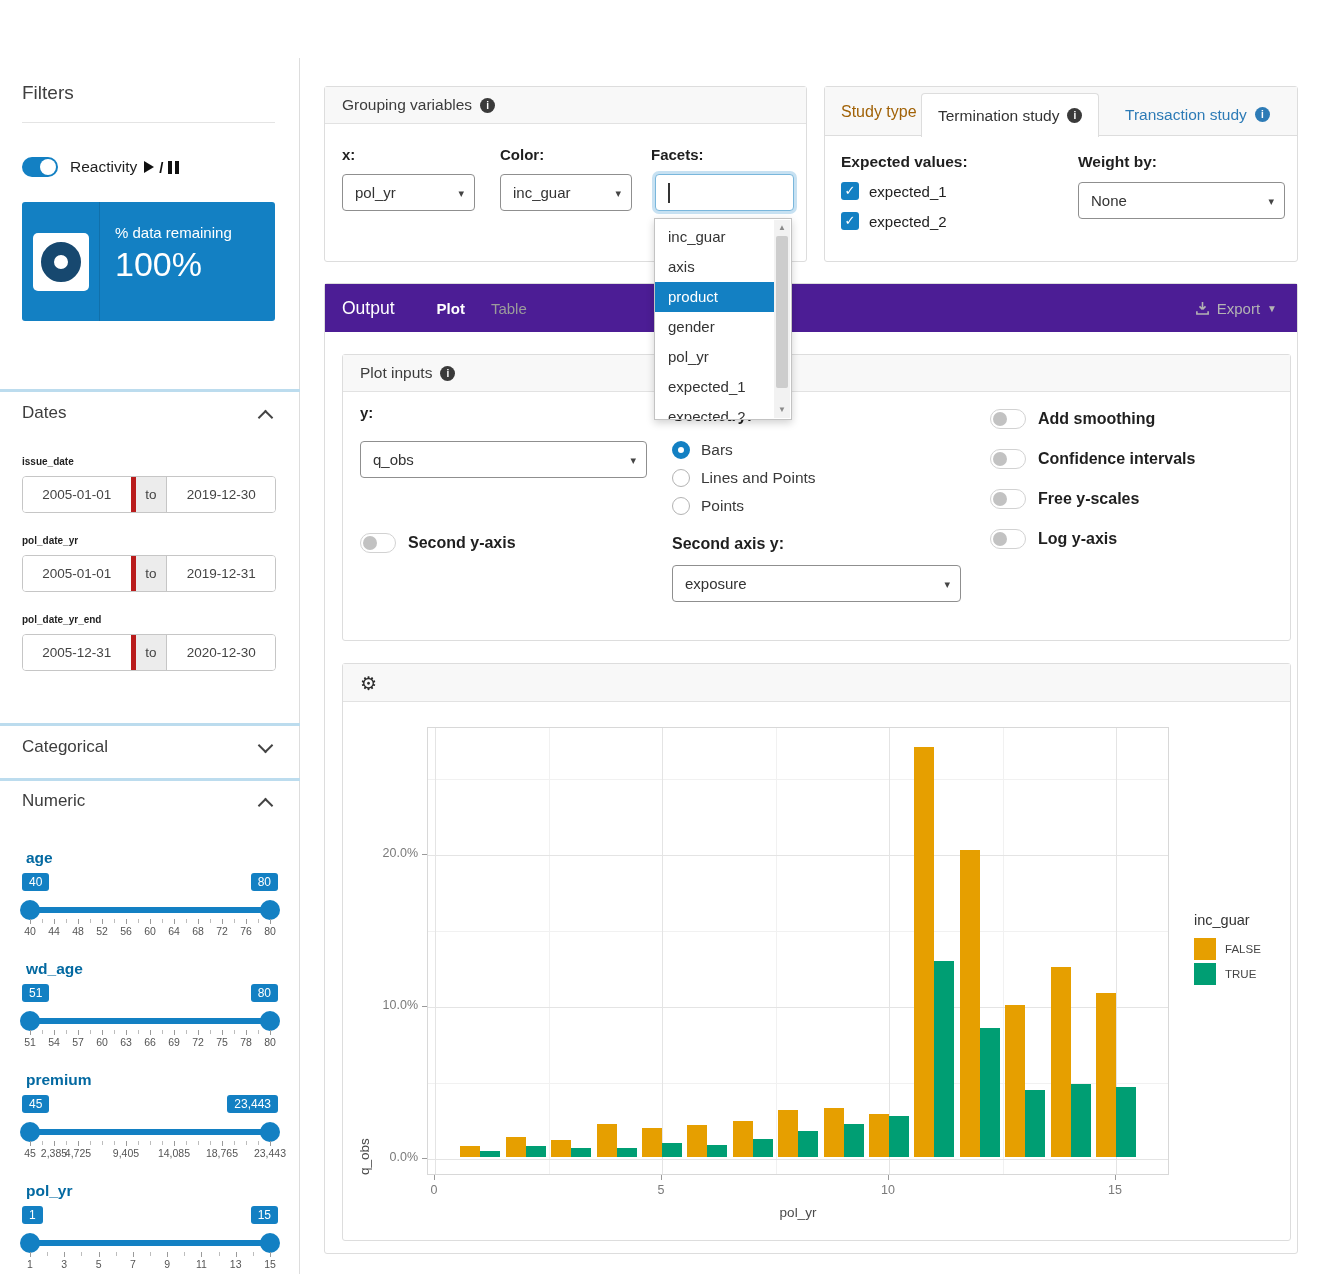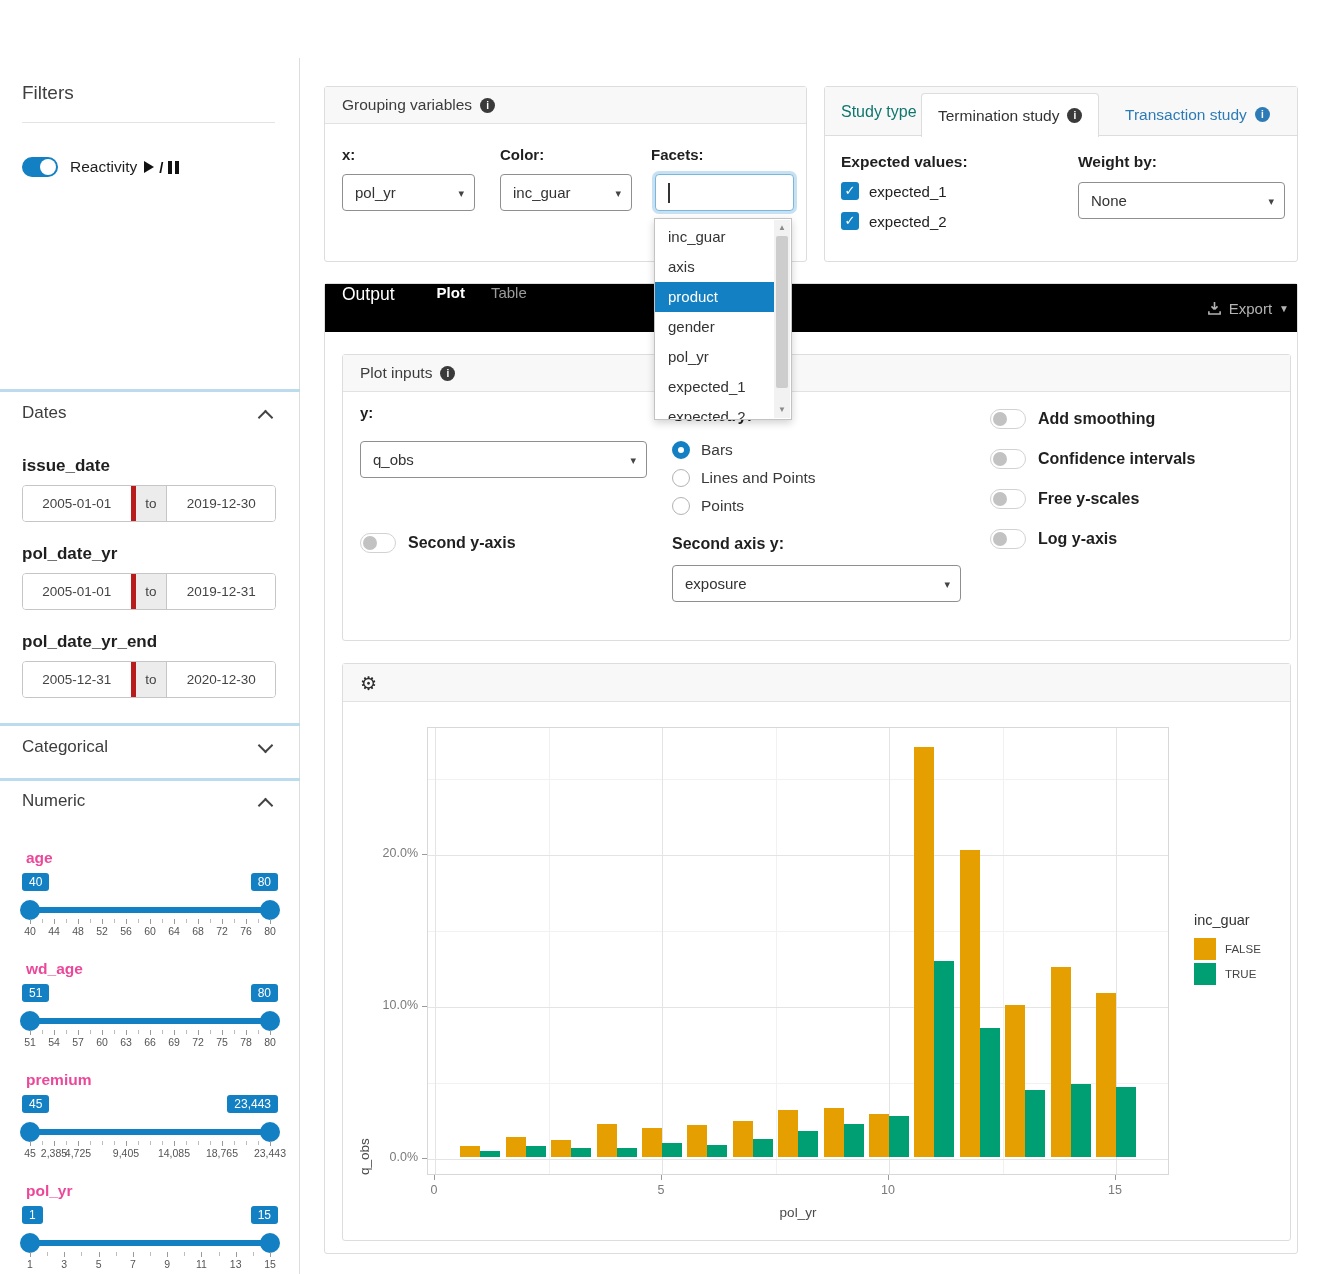--- a/index.html
+++ b/index.html
@@ -41,29 +41,29 @@
 
   .side-sep { position:absolute; left:0; width:300px; height:3px; background:#bcdcee; }
   .section-header { position:absolute; left:22px; width:253px; height:26px; font-size:17px; color:#3d3d3d; cursor:pointer; }
   .chev { position:absolute; right:4px; top:5px; width:11px; height:11px;
     border-right:2px solid #444; border-bottom:2px solid #444; }
   .chev.up { transform:rotate(225deg); top:9px; }
   .chev.down { transform:rotate(45deg); }
 
   .date-filters { position:absolute; left:22px; top:398px; width:254px; }
   .date-block { margin-bottom:22px; }
-  .date-name { font-weight:bold; font-size:17px; color:#1f1f1f; margin-bottom:9px; }
+  .date-name { font-weight:bold; font-size:10px; color:#1f1f1f; margin-bottom:9px; }
   .date-group { display:flex; height:37px; border:1px solid #c6c6c6; border-radius:4px; overflow:hidden; background:#fff; }
   .date-seg { display:block; line-height:35px; text-align:center; font-size:13.5px; color:#444; }
   .date-from, .date-to { width:108px; background:#fff; }
   .date-to-label { width:37px; background:#ececec; border-left:5px solid #b91c1c; border-right:1px solid #c6c6c6; }
 
   .sliders { position:absolute; left:30px; top:791px; width:240px; }
   .slider-block { position:relative; height:92px; margin-bottom:19px; }
-  .slider-name { position:absolute; left:-4px; top:0; font-weight:bold; font-size:15.5px; color:#ec4899; }
+  .slider-name { position:absolute; left:-4px; top:0; font-weight:bold; font-size:15.5px; color:#0369a1; }
   .bubble { position:absolute; top:24px; background:#1380c3; color:#fff; font-size:12px;
     padding:2px 7px; border-radius:3px; }
   .bubble.b-left { left:-8px; }
   .bubble.b-right { right:-8px; }
   .slider-track { position:absolute; left:0; top:58px; width:100%; height:6px; background:#1380c3; border-radius:3px; }
   .slider-handle { position:absolute; top:-7px; width:20px; height:20px; border-radius:50%; background:#1380c3; }
   .slider-handle.h-min { left:-10px; }
   .slider-handle.h-max { right:-10px; }
   .slider-ticks { position:absolute; left:0; top:70px; width:100%; height:20px; }
   .tickmark { position:absolute; top:0; width:1px; height:5px; background:#9a9a9a; }
@@ -83,34 +83,34 @@
   .select .caret { position:absolute; right:10px; top:0; line-height:36px; font-size:11px; color:#444; }
 
   .grouping-card { left:324px; top:86px; width:483px; height:176px; }
   .facets-input { position:absolute; left:330px; top:50px; width:139px; height:37px; background:#fff;
     border:1px solid #7ab7dc; border-radius:4px; box-shadow:0 0 0 3px #c7e1f2; }
   .text-cursor { position:absolute; left:12px; top:8px; width:1.5px; height:20px; background:#333; }
 
   
   .study-card { left:824px; top:86px; width:474px; height:176px; }
   .tabrow { position:relative; height:49px; background:#f8f8f8; border-bottom:1px solid #ddd; }
-  .studytype-label { position:absolute; left:16px; top:0; line-height:49px; font-size:16px; color:#0f766e; }
+  .studytype-label { position:absolute; left:16px; top:0; line-height:49px; font-size:16px; color:#a16207; }
   .tab-active { position:absolute; left:96px; top:6px; height:44px; background:#fff; z-index:2;
     border:1px solid #ddd; border-bottom:none; border-radius:4px 4px 0 0; display:flex; align-items:center;
     padding:0 16px; font-size:15.5px; color:#333; cursor:pointer; }
   .tab-inactive { position:absolute; left:300px; top:6px; height:43px; display:flex; align-items:center;
     font-size:15.5px; color:#2d7bb6; cursor:pointer; }
   .study-body { position:relative; }
   .cb-row { position:absolute; display:flex; align-items:center; gap:10px; font-size:15px; color:#222; }
   .cb { width:18px; height:18px; border-radius:3px; background:#1380c3; color:#fff; font-size:13px;
     line-height:18px; text-align:center; flex:none; }
 
   
   .output-card { left:324px; top:283px; width:974px; height:971px; }
-  .output-header { height:48px; background:#000000; display:flex; padding:0 8px 0 17px; }
+  .output-header { height:48px; background:#4c1d95; display:flex; align-items:center; padding:0 20px 0 17px; }
   .output-title { color:#fff; font-size:17.5px; font-weight:500; }
   .out-tab { font-size:15px; cursor:pointer; }
   .out-tab.active { color:#fff; font-weight:600; margin-left:42px; }
   .out-tab.idle { color:#9b9b9b; margin-left:26px; }
   .export-btn { margin-left:auto; display:flex; align-items:center; gap:7px; color:#b3b3b3; font-size:15px; cursor:pointer; }
   .export-caret { font-size:10px; }
 
   .plot-inputs-card { left:17px; top:70px; width:949px; height:287px; }
   .radio-row { position:absolute; display:flex; align-items:center; gap:11px; font-size:15.5px; color:#3a3a3a; }
   .radio { width:18px; height:18px; border-radius:50%; border:1px solid #b3b3b3; background:#fff; flex:none; }
@@ -167,20 +167,31 @@
         </span>
       <span class="reactivity-label">Reactivity</span>
       <span class="play-icon"></span>
       <span class="slash">/</span>
       <span class="pause-icon">
           <i></i>
           <i></i>
         </span>
     </div>
 
+    <div class="value-box">
+      <div class="vb-icon-zone">
+        <div class="vb-square">
+          <div class="vb-donut"></div>
+        </div>
+      </div>
+      <div class="vb-text">
+        <div class="vb-label">% data remaining</div>
+        <div class="vb-value">100%</div>
+      </div>
+    </div>
 
     <div class="side-sep" style="top:331px"></div>
     <div class="section-header" style="top:345px">
       <span>Dates</span>
       <span class="chev up"></span>
     </div>
 
     <div class="date-filters" id="date-filters">
         <div class="date-block">
           <div class="date-name">issue_date</div>

